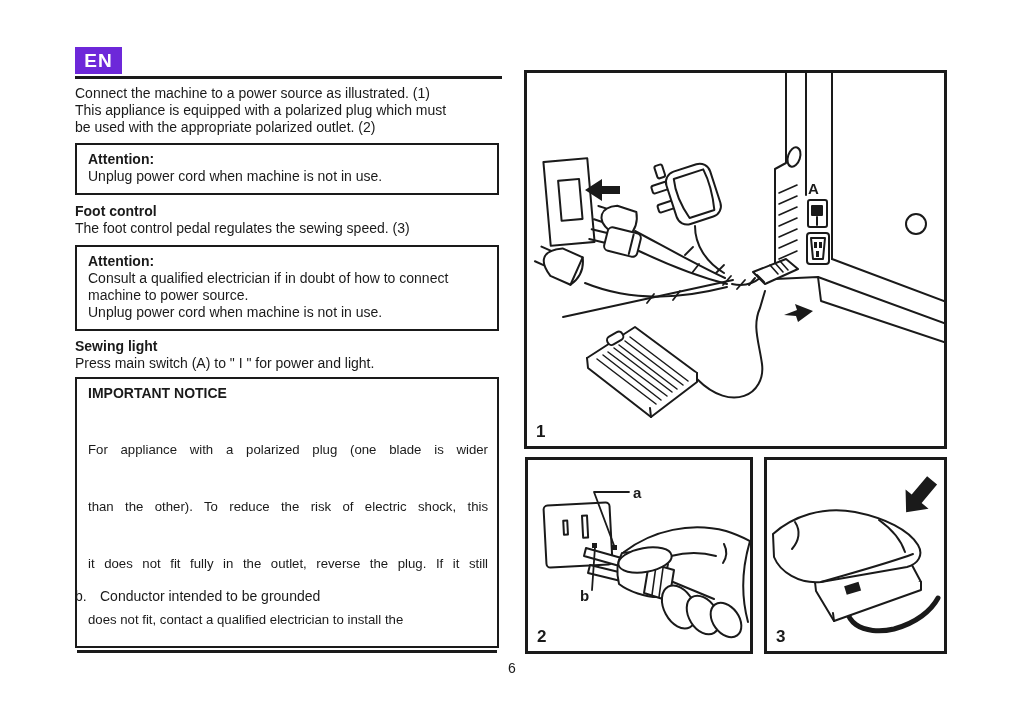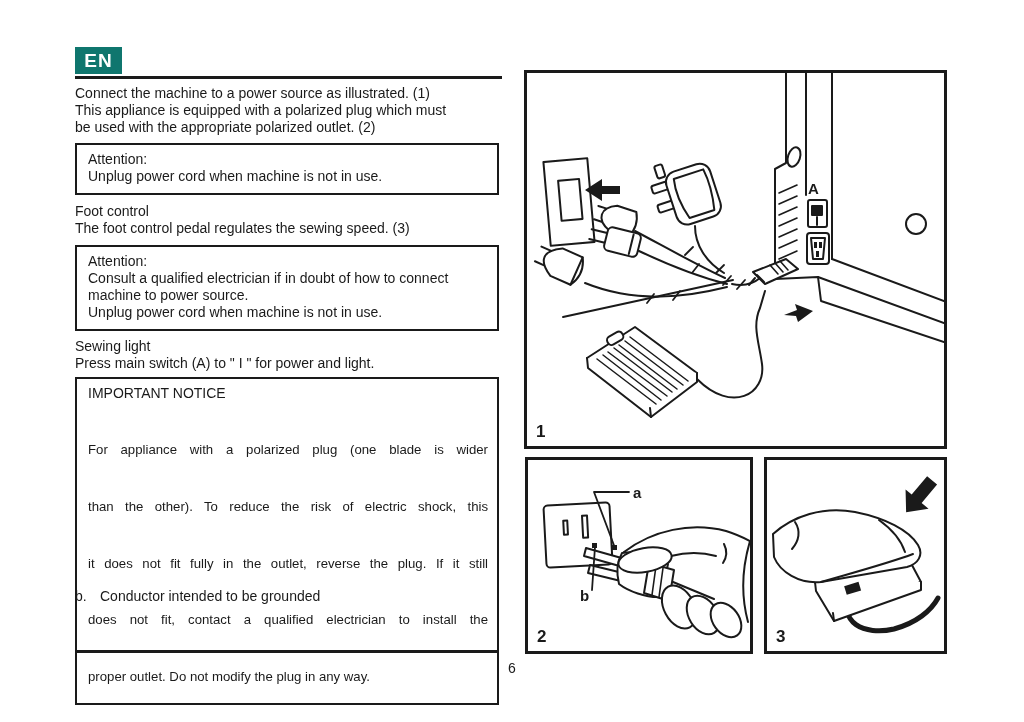--- a/index.html
+++ b/index.html
@@ -1,21 +1,21 @@
 <!DOCTYPE html>
 <html><head>
 <meta charset="utf-8">
 <style>
   html,body{margin:0;padding:0;background:#e8e8e8;}
   #page{position:relative;width:1024px;height:722px;background:#ffffff;
         font-family:"Liberation Sans",sans-serif;color:#1a1a1a;overflow:hidden;}
   .abs{position:absolute;}
-  .b{font-weight:normal;}
+  .b{font-weight:bold;}
   
-  .en-badge{left:75px;top:47px;width:47px;height:27px;background:#0f766e;color:#ffffff;
+  .en-badge{left:75px;top:47px;width:47px;height:27px;background:#6d28d9;color:#ffffff;
             font-weight:bold;font-size:19px;display:flex;align-items:center;justify-content:center;
             letter-spacing:1px;}
   .title{left:131px;top:48px;font-size:20px;font-weight:bold;white-space:nowrap;}
   .title-rule{left:75px;top:76px;width:427px;height:3px;background:#1a1a1a;}
   
   .sect{left:75px;width:432px;font-size:14px;line-height:17px;}
   .sect .ln,.txtbox .ln{white-space:nowrap;}
   .txtbox{left:75px;width:400px;border:2px solid #1a1a1a;padding:6px 9px 8px 11px;
           font-size:14px;line-height:17px;background:#fff;}
   .notice{padding-bottom:17px;}
@@ -79,21 +79,20 @@
       </div>
   </div>
 
   <div class="abs txtbox notice" style="top:377px">
     <div class="b">IMPORTANT NOTICE</div>
     <div class="justify">
         <div class="ln">For appliance with a polarized plug (one blade is wider</div>
         <div class="ln">than the other). To reduce the risk of electric shock, this</div>
         <div class="ln">it does not fit fully in the outlet, reverse the plug. If it still</div>
         <div class="ln">does not fit, contact a qualified electrician to install the</div>
-        <div class="ln">proper outlet. Do not modify the plug in any way.</div>
       </div>
   </div>
 
   <div class="abs legend">
     <div class="lg-row">
       <span class="lg-key">b.</span><span>Conductor intended to be grounded</span>
     </div>
   </div>
 
   <div class="abs bottom-rule"></div>

